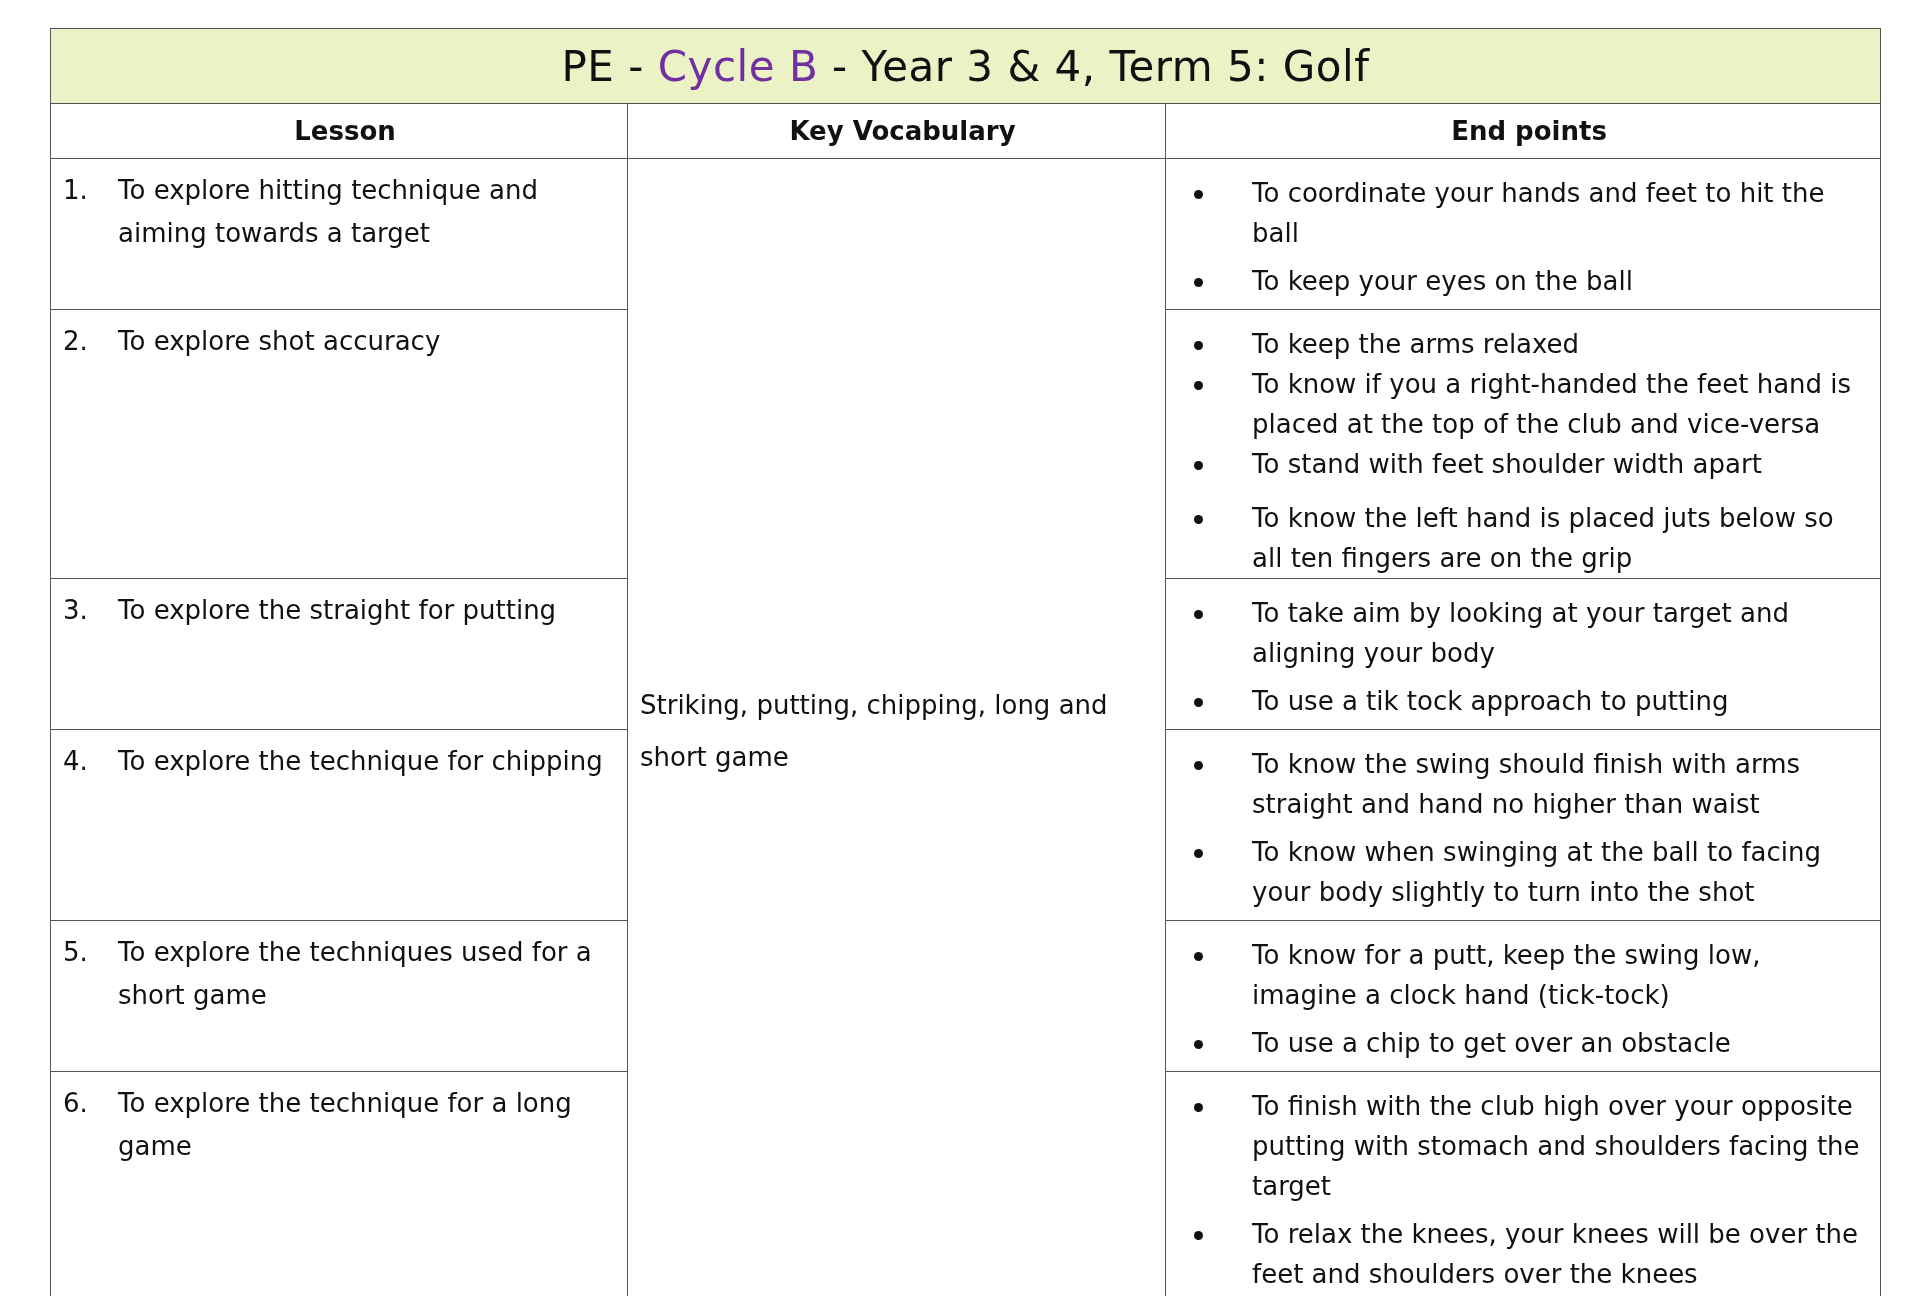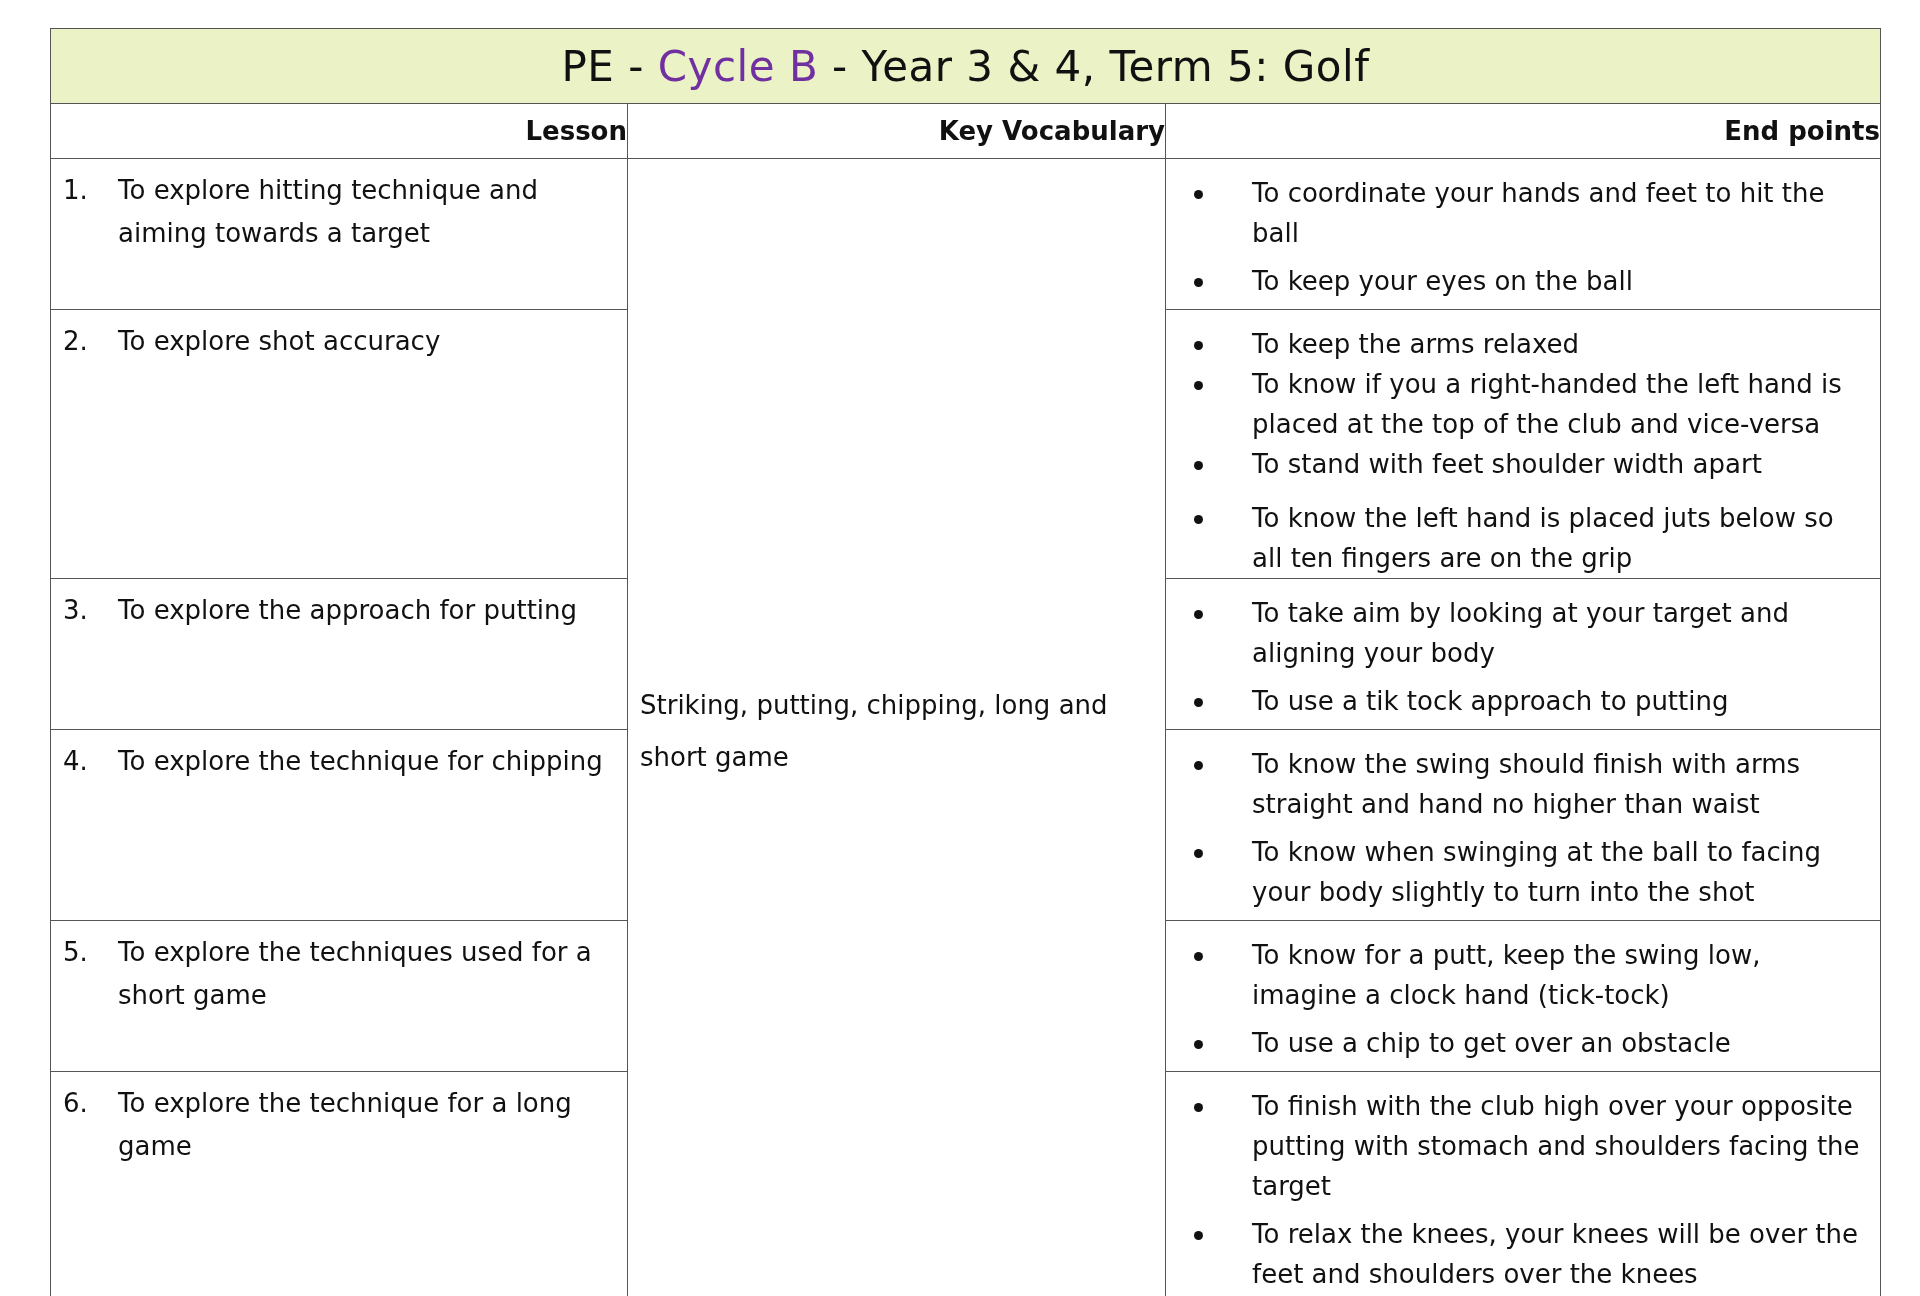--- a/index.html
+++ b/index.html
@@ -4,21 +4,21 @@
 <style>
   html, body { margin: 0; padding: 0; background: #ffffff; }
   body { width: 1920px; height: 1296px; position: relative; overflow: hidden;
          font-family: "DejaVu Sans", sans-serif; color: #111; }
   .sheet { position: absolute; left: 50px; top: 28px; width: 1830px; }
   table { border-collapse: collapse; width: 1830px; table-layout: fixed; }
   td, th { border: 1.5px solid #555; vertical-align: top; padding: 0; }
   .title-cell { background: #EBF2C6; height: 74px; text-align: center; vertical-align: middle;
                 font-size: 42px; font-weight: normal; letter-spacing: 0.5px; }
   .title-cell .accent { color: #7030A0; }
-  .head-cell { height: 54px; text-align: right; vertical-align: middle; font-weight: bold;
+  .head-cell { height: 54px; text-align: center; vertical-align: middle; font-weight: bold;
                font-size: 26px; padding-left: 12px; }
   .lesson { font-size: 26px; line-height: 43px; padding: 10px 12px 0 12px; }
   .lesson .wrap { display: flex; }
   .lesson .num { width: 55px; flex: none; }
   .vocab { font-size: 26px; line-height: 52px; padding: 0 12px; vertical-align: middle; }
   .ends { padding: 14px 10px 0 10px; }
   .ends ul { margin: 0; padding: 0; list-style: none; }
   .ends li { display: flex; font-size: 26px; line-height: 40px; margin-bottom: 8px; }
   .ends li .dot { width: 76px; flex: none; padding-left: 18px; box-sizing: border-box; }
   .ends li .dot::before { content: ""; display: inline-block; width: 9px; height: 9px;
@@ -76,39 +76,39 @@
             </div>
     </td>
     <td class="ends tight">
       <ul>
         <li>
                 <span class="dot"></span>
                 <span>To keep the arms relaxed</span>
               </li>
         <li>
                 <span class="dot"></span>
-                <span>To know if you a right-handed the left hand is placed at the top of the club and vice-versa</span>
+                <span>To know if you a right-handed the feet hand is placed at the top of the club and vice-versa</span>
               </li>
         <li>
                 <span class="dot"></span>
                 <span>To stand with feet shoulder width apart</span>
               </li>
         <li class="gap">
                 <span class="dot"></span>
                 <span>To know the left hand is placed juts below so all ten fingers are on the grip</span>
               </li>
       </ul>
     </td>
   </tr>
 
   <tr style="height:143px">
     <td class="lesson">
       <div class="wrap">
               <span class="num">3.</span>
-              <span>To explore the approach for putting</span>
+              <span>To explore the straight for putting</span>
             </div>
     </td>
     <td class="ends">
       <ul>
         <li>
                 <span class="dot"></span>
                 <span>To take aim by looking at your target and aligning your body</span>
               </li>
         <li>
                 <span class="dot"></span>

